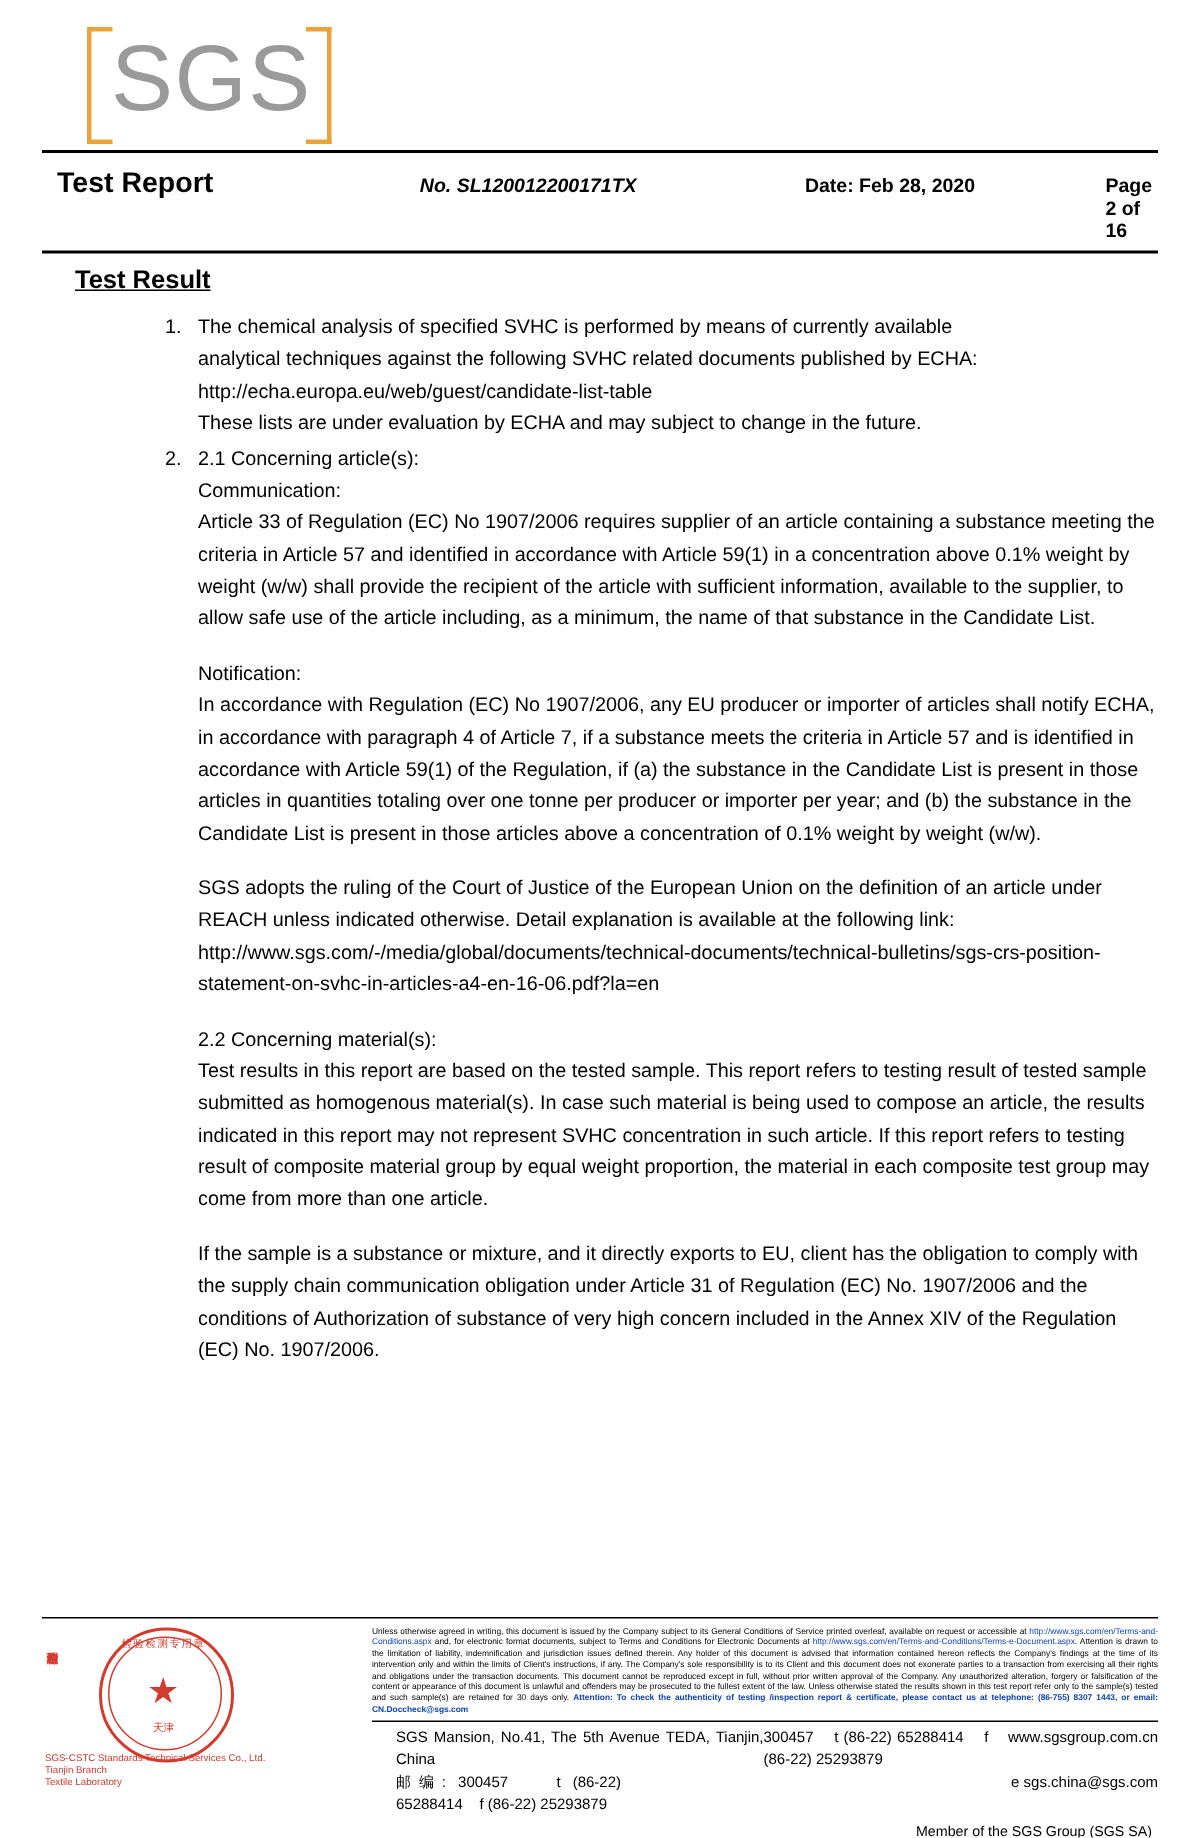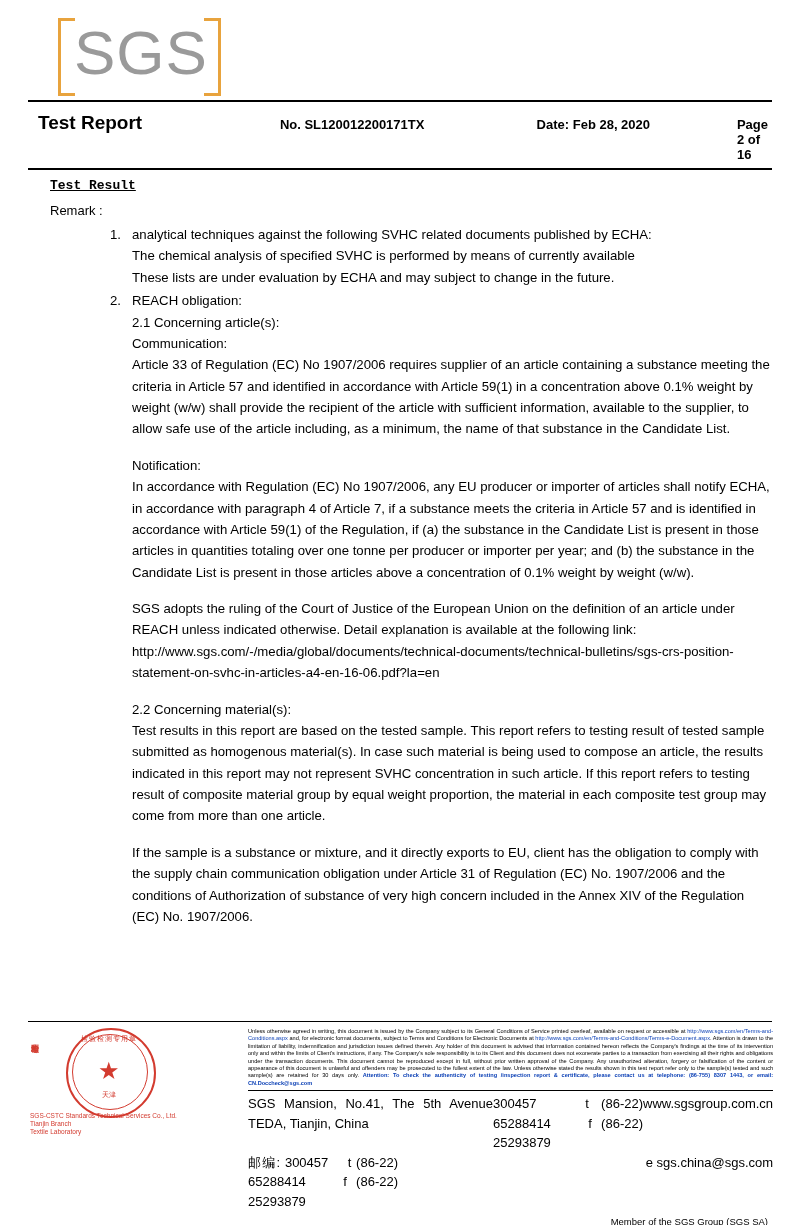--- a/index.html
+++ b/index.html
@@ -75,44 +75,44 @@
   .hdr-title {
     font-size: 19px;
     font-weight: bold;
     width: 200px;
     padding-left: 6px;
   }
   .hdr-no {
     font-size: 13px;
     font-weight: bold;
     width: 215px;
+    font-style: italic;
   }
   .hdr-date {
     font-size: 13px;
     font-weight: bold;
     width: 158px;
   }
   .hdr-page {
     font-size: 13px;
     font-weight: bold;
     flex: 1;
     text-align: left;
   }
   .header-rule-bottom {
     border-top: 2px solid #000;
     margin: 0 0 8px 0;
   }
 
   
   .section-label {
-    font-size: 13px;
+    font-size: 17px;
     font-weight: bold;
     text-decoration: underline;
     margin: 4px 0 10px 22px;
-    font-family: Liberation Mono, monospace;
   }
   .remark-label {
     font-size: 13px;
     margin: 0 0 6px 22px;
   }
   .numbered {
     margin-left: 82px;
     font-size: 13.2px;
     line-height: 1.62;
   }
@@ -242,22 +242,23 @@
   }
   .disclaimer .attention {
     color: #0a3fb5;
     font-weight: bold;
   }
   .disclaimer .link {
     color: #0a3fb5;
   }
   .addr-block {
     margin-top: 3px;
-    font-size: 13px;
+    font-size: 10px;
     line-height: 1.5;
+    margin-left: 16px;
   }
   .addr-row {
     display: flex;
   }
   .addr-l {
     width: 245px;
   }
   .addr-m {
     width: 150px;
   }
@@ -293,34 +294,33 @@
     <div class="hdr-title">Test Report</div>
     <div class="hdr-no">No. SL120012200171TX</div>
     <div class="hdr-date">Date: Feb 28, 2020</div>
     <div class="hdr-page">Page 2 of 16</div>
   </div>
 
   <div class="header-rule-bottom"></div>
 
   <div class="section-label">Test Result</div>
 
-  <div class="remark-label">Remark :</div>
 
   <div class="numbered">
 
     <div class="num-item">
       <span class="num-marker">1.</span>
+      <div class="para">The chemical analysis of specified SVHC is performed by means of currently available</div>
       <div class="para">analytical techniques against the following SVHC related documents published by ECHA:</div>
-      <div class="para">The chemical analysis of specified SVHC is performed by means of currently available</div>
+      <div class="para">http://echa.europa.eu/web/guest/candidate-list-table</div>
       <div class="para">These lists are under evaluation by ECHA and may subject to change in the future.</div>
     </div>
 
     <div class="num-item">
       <span class="num-marker">2.</span>
-      <div class="para">REACH obligation:</div>
 
       <div class="para">2.1 Concerning article(s):</div>
       <div class="para">Communication:</div>
       <div class="para">Article 33 of Regulation (EC) No 1907/2006 requires supplier of an article containing a substance meeting the criteria in Article 57 and identified in accordance with Article 59(1) in a concentration above 0.1% weight by weight (w/w) shall provide the recipient of the article with sufficient information, available to the supplier, to allow safe use of the article including, as a minimum, the name of that substance in the Candidate List.</div>
 
       <div class="gap"></div>
 
       <div class="para">Notification:</div>
       <div class="para">In accordance with Regulation (EC) No 1907/2006, any EU producer or importer of articles shall notify ECHA, in accordance with paragraph 4 of Article 7, if a substance meets the criteria in Article 57 and is identified in accordance with Article 59(1) of the Regulation, if (a) the substance in the Candidate List is present in those articles in quantities totaling over one tonne per producer or importer per year; and (b) the substance in the Candidate List is present in those articles above a concentration of 0.1% weight by weight (w/w).</div>
 

